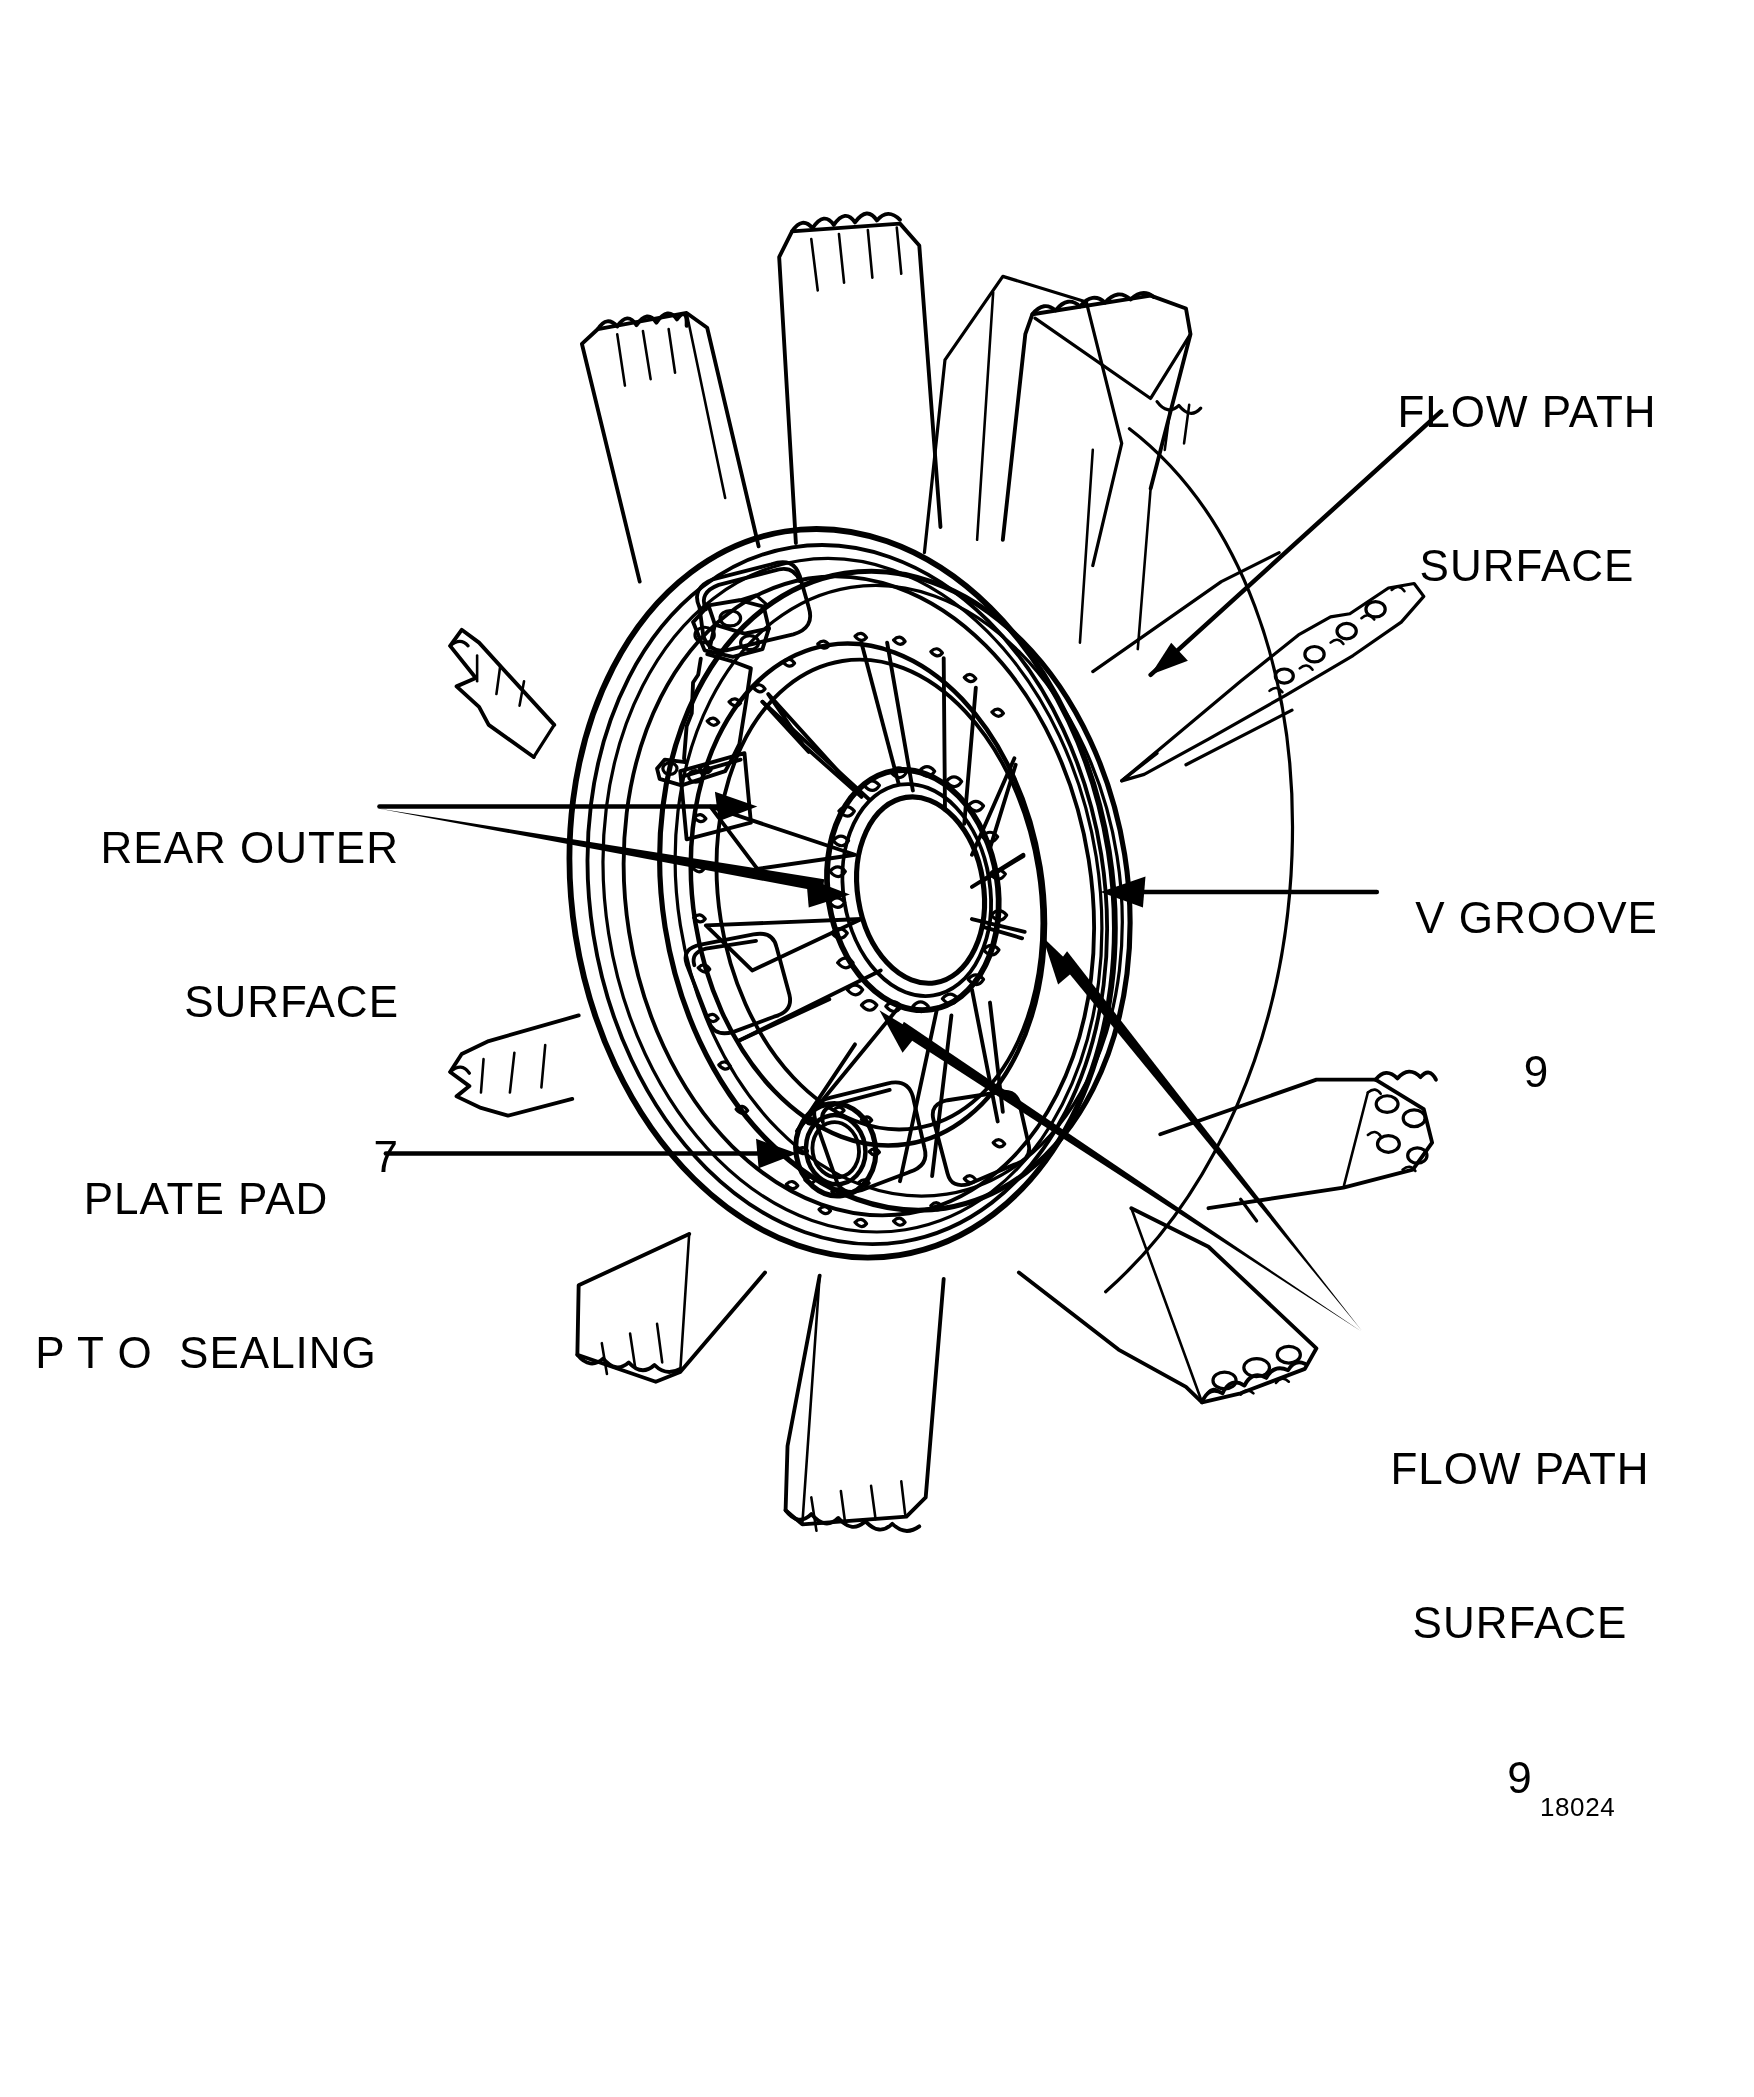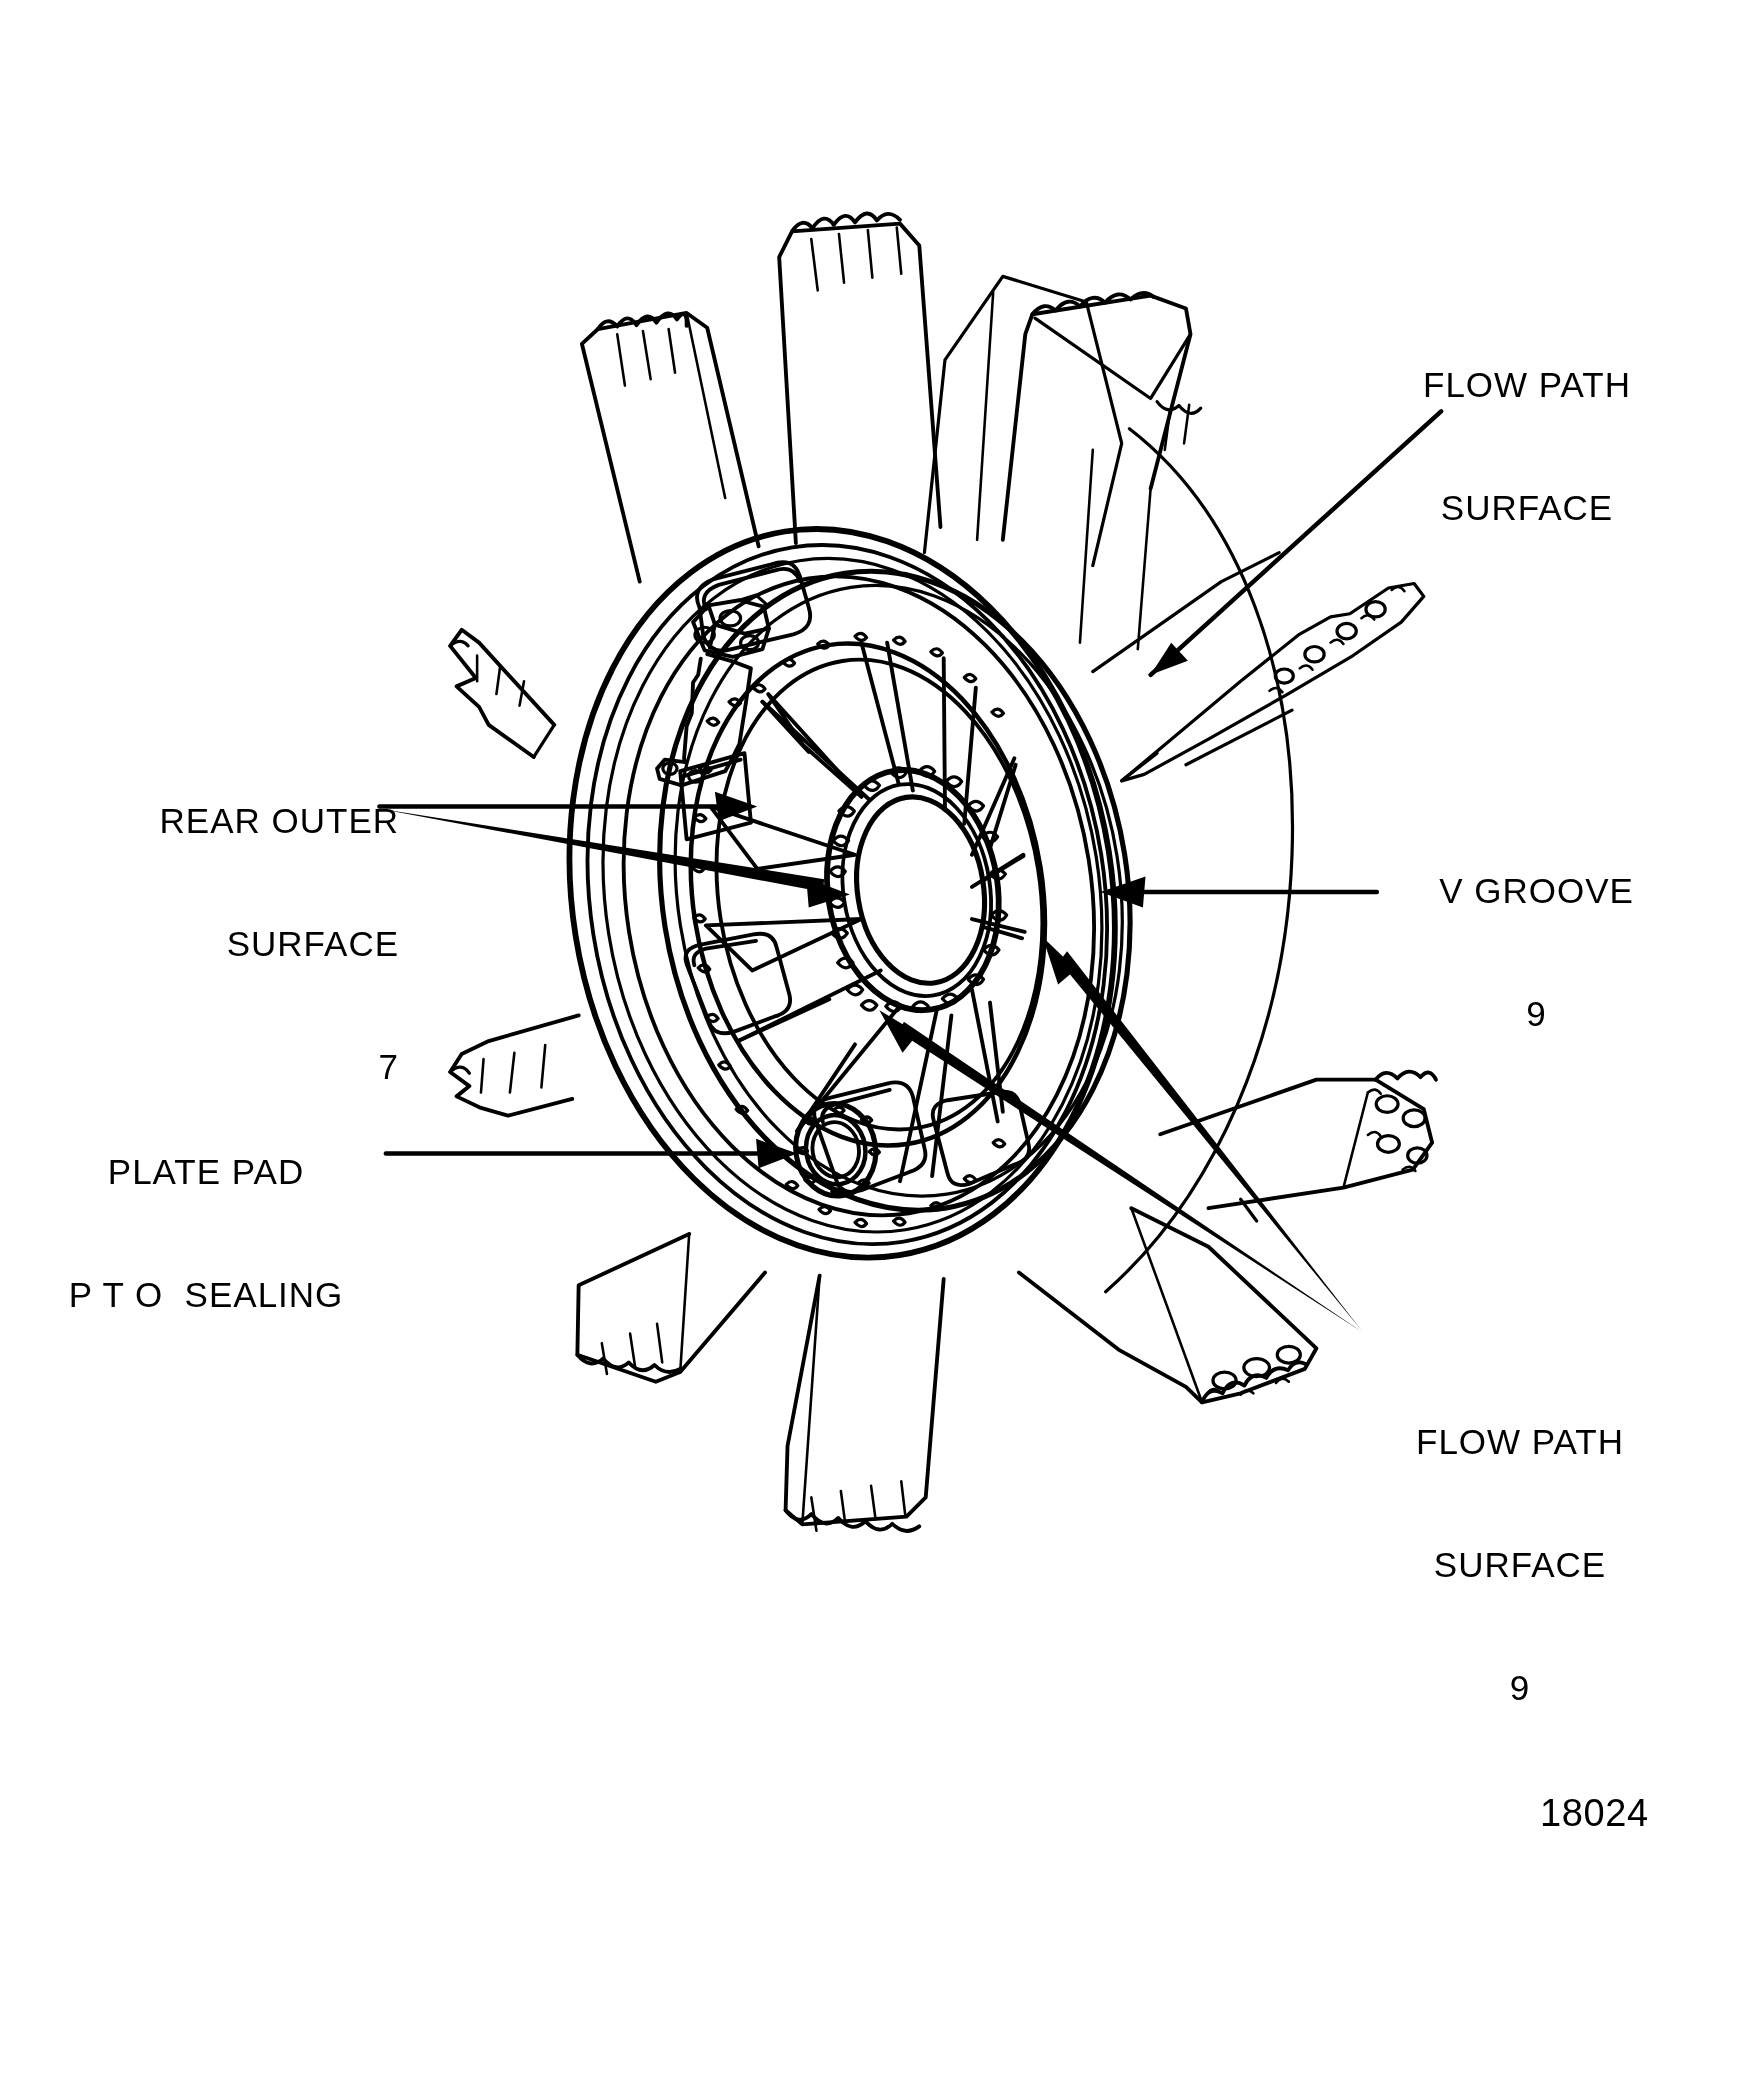--- a/index.html
+++ b/index.html
@@ -21,32 +21,32 @@
     position: absolute;
     left: 0;
     top: 0;
     width: 1755px;
     height: 2097px;
   }
   .callout {
     position: absolute;
     text-align: center;
     font-family: "Liberation Sans", sans-serif;
-    font-size: 35px;
+    font-size: 44px;
     line-height: 1.17;
     letter-spacing: 1px;
     color: #000000;
     white-space: pre;
     font-weight: 400;
   }
   .callout .ln { display: block; }
   .fig-number {
     position: absolute;
     font-family: "Liberation Sans", sans-serif;
-    font-size: 38px;
+    font-size: 26px;
     letter-spacing: 0.6px;
     color: #000000;
   }
   
   #cl-flow14 { left: 1347px; top: 283px; width: 360px; }
   #cl-rear7  { left: 39px;  top: 719px; width: 360px; text-align: right; }
   #cl-pto13  { left: 26px;  top: 1070px; width: 360px; }
   #cl-vgroove9 { left: 1376px; top: 789px; width: 321px; }
   #cl-flow15 { left: 1340px; top: 1340px; width: 360px; }
   #fig-no { left: 1540px; top: 1792px; }

